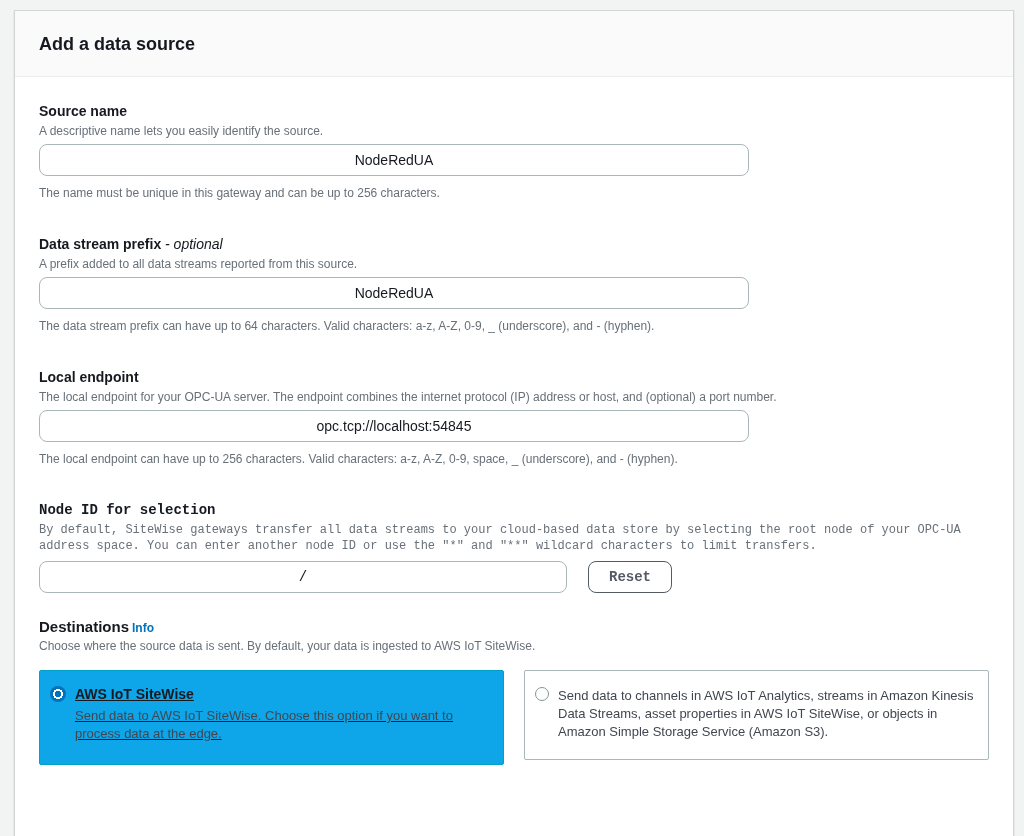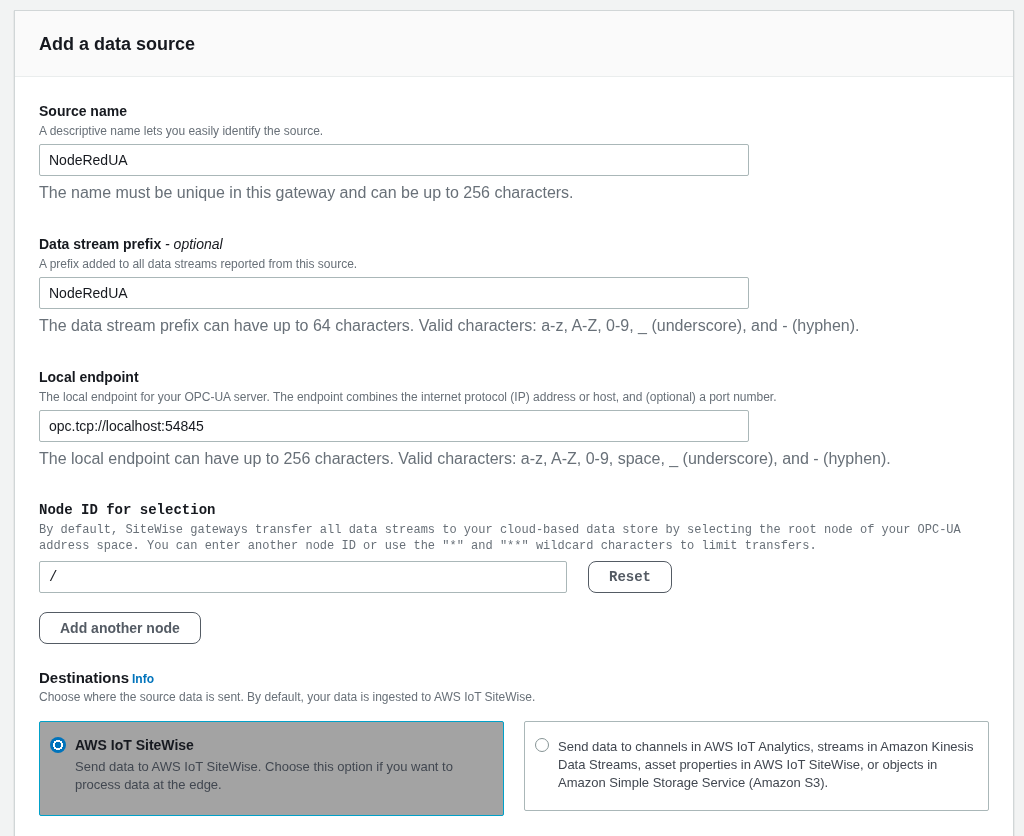--- a/index.html
+++ b/index.html
@@ -26,25 +26,26 @@
   .panel-title { font-size:18px; font-weight:700; color:#16191f; line-height:24px; }
   .panel-body { padding:24px 24px 30px 24px; }
 
   .field { margin-bottom:33px; }
   .field-label { font-size:14px; font-weight:700; color:#16191f; line-height:20px; }
   .label-suffix { font-style:italic; font-weight:400; }
   .field-desc { font-size:12px; color:#687078; line-height:16px; margin-top:2px; }
   .text-input {
     display:block; width:710px; height:32px;
     margin-top:5px; padding:4px 9px;
-    border:1px solid #aab7b8; border-radius:2px;
+    border:1px solid #aab7b8; border-radius:8px;
     background:#fff; font-size:14px; color:#16191f;
     font-family:inherit;
+    text-align:center;
   }
-  .field-hint { font-size:16px; color:#687078; line-height:16px; margin-top:9px; }
+  .field-hint { font-size:12px; color:#687078; line-height:16px; margin-top:9px; }
 
   .node-row { display:flex; align-items:flex-start; gap:21px; margin-top:7px; }
   .node-row .text-input { width:528px; margin-top:0; }
 
   .btn {
     display:inline-block; background:#fff;
     border:1px solid #545b64; border-radius:8px;
     color:#545b64; font-weight:700; font-size:14px; line-height:20px;
     padding:5px 20px; font-family:inherit; cursor:pointer; white-space:nowrap;
   }
@@ -54,21 +55,21 @@
   .dest-label { font-size:15px; font-weight:700; color:#16191f; }
   .info-link { font-size:12px; font-weight:700; color:#0073bb; text-decoration:none; cursor:pointer; }
   .dest-desc { font-size:12px; color:#687078; line-height:16px; margin-top:3px; }
 
   .tiles { display:grid; grid-template-columns:1fr 1fr; gap:20px; margin-top:16px; align-items:start; }
   .tile {
     display:flex; gap:9px; align-items:flex-start;
     border:1px solid #aab7b8; border-radius:2px; background:#fff;
     padding:13px 14px 13px 10px; min-height:90px; cursor:pointer;
   }
-  .tile.selected { border:1px solid #00a1c9; background:#a3a3a3; min-height:95px; }
+  .tile.selected { border:1px solid #00a1c9; background:#0ea5e9; min-height:95px;text-decoration:underline; }
   .radio {
     width:14px; height:14px; border-radius:50%;
     border:1px solid #879596; background:#fff; margin-top:3px; flex-shrink:0;
   }
   .tile.selected .radio {
     width:16px; height:16px; border:none; margin-top:2px;
     background:radial-gradient(circle at center, #0073bb 0 3px, #ffffff 3px 5px, #0073bb 5px 8px);
   }
   .tile-title { font-size:14px; font-weight:700; color:#16191f; line-height:20px; }
   .tile-desc { font-size:13px; color:#414750; line-height:18px; margin-top:3px; max-width:420px; }
@@ -109,21 +110,20 @@
 
     <div class="field" style="margin-bottom:0;font-family:Liberation Mono, monospace;">
       <div class="field-label">Node ID for selection</div>
       <div class="field-desc">By default, SiteWise gateways transfer all data streams to your cloud-based data store by selecting the root node of your OPC-UA address space. You can enter another node ID or use the "*" and "**" wildcard characters to limit transfers.</div>
       <div class="node-row">
         <input class="text-input" type="text" value="/" style="">
         <button class="btn">Reset</button>
       </div>
     </div>
 
-    <button class="btn add-node-btn">Add another node</button>
 
     <div class="dest-header">
       <span class="dest-label">Destinations</span>
       <a class="info-link">Info</a>
     </div>
     <div class="dest-desc">Choose where the source data is sent. By default, your data is ingested to AWS IoT SiteWise.</div>
 
     <div class="tiles">
       <div class="tile selected">
         <span class="radio"></span>

